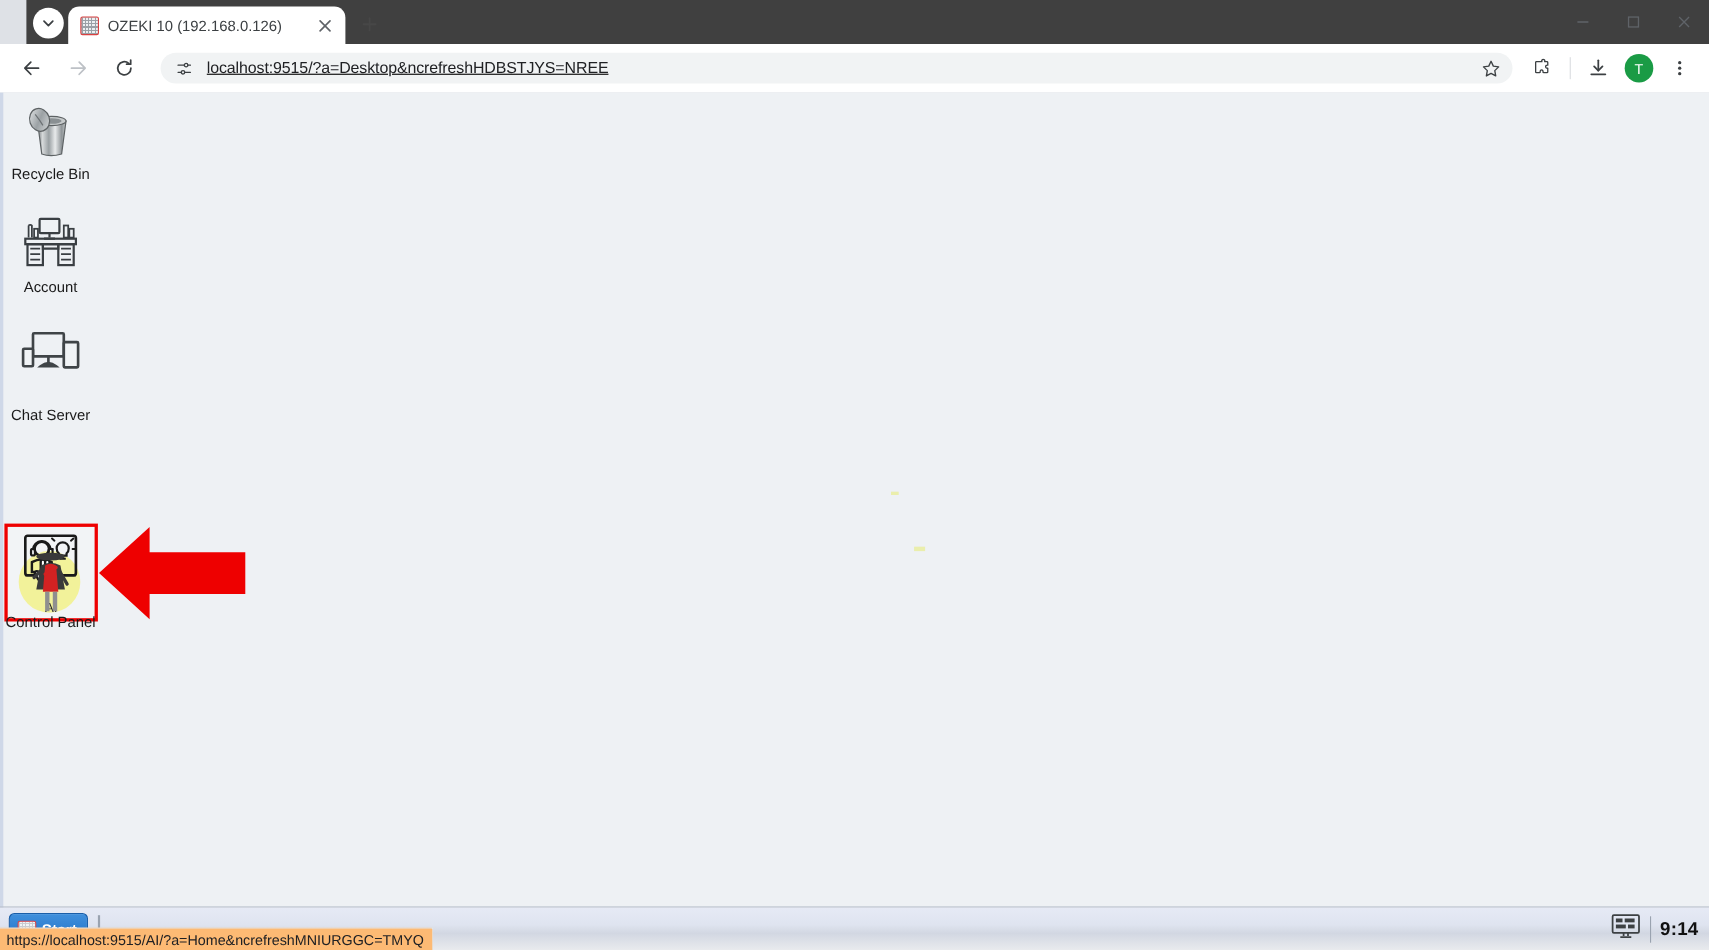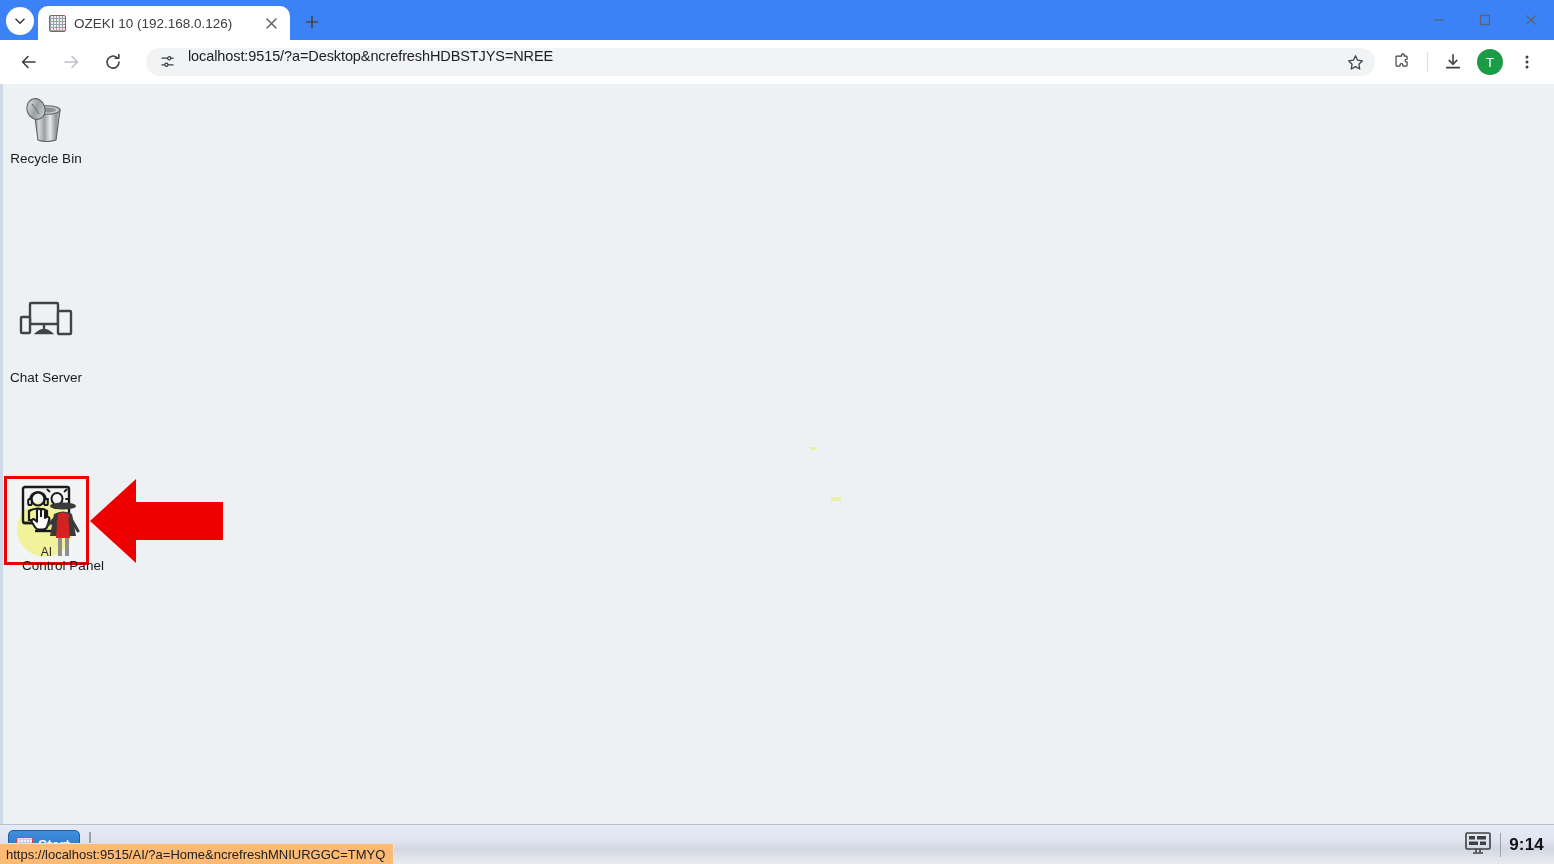--- a/index.html
+++ b/index.html
@@ -7,22 +7,22 @@
     width: 1554px; height: 864px;
     font-family: "Liberation Sans", sans-serif;
     overflow: hidden;
     background: #dee1e6;
   }
 
   
   .browser { width: 1554px; height: 864px; display: flex; flex-direction: column; position: relative; }
 
   .tabstrip {
-    height: 40px; background: #3b82f6; display: flex; align-items: flex-end;
-    position: relative; flex: 0 0 40px;
+    height: 40px; background: #404040; display: flex; align-items: flex-end;
+    position: relative; flex: 0 0 40px; margin-left: 24px;
   }
   .tab-search {
     width: 28px; height: 28px; margin: 0 4px 5px 6px; border-radius: 50%;
     display: flex; align-items: center; justify-content: center;
     background: #ffffff;
   }
   .tab-search svg { display:block; }
 
   .tab {
     height: 34px; width: 252px; background: #ffffff;
@@ -59,22 +59,23 @@
     height: 44px; flex: 0 0 44px; background: #ffffff;
     display: flex; align-items: center; padding: 0 8px; gap: 0;
   }
   .navbtn {
     width: 32px; height: 32px; margin: 0 5px; border-radius: 50%;
     display: flex; align-items: center; justify-content: center; color: #3c4043;
   }
   .navbtn.disabled { color: #bdc1c6; }
   .omnibox {
     flex: 1; height: 28px; background: #f1f3f4; border-radius: 16px;
-    display: flex; align-items: flex-start; padding: 0 6px 0 8px; margin: 0 8px 0 12px;
+    display: flex; align-items: center; padding: 0 6px 0 8px; margin: 0 8px 0 12px;
     min-width: 0;
+    text-decoration: underline;
   }
   .siteinfo {
     width: 26px; height: 26px; flex: 0 0 26px; border-radius: 50%;
     display: flex; align-items: center; justify-content: center; color: #3c4043;
   }
   .urltext {
     font-size: 14.5px; color: #202124; white-space: nowrap; overflow: hidden;
     flex: 1; padding-left: 8px; letter-spacing: -0.1px;
   }
   .omni-star { width: 28px; height: 28px; display:flex; align-items:center; justify-content:center; color:#3c4043; }
@@ -287,20 +288,40 @@
           <path d="M16 18 L20 48 Q28 51 38 48 L42 18 Z" fill="url(#binG)" stroke="#5d6264" stroke-width="1.1"></path>
           <ellipse cx="29" cy="18" rx="13" ry="4.2" fill="#c6cacb" stroke="#5d6264" stroke-width="1.1"></ellipse>
           <ellipse cx="29" cy="18" rx="9" ry="2.6" fill="#8a9093"></ellipse>
           <ellipse cx="18" cy="17" rx="9" ry="10.5" fill="url(#lidG)" stroke="#5d6264" stroke-width="1.1" transform="rotate(-18 18 17)"></ellipse>
           <path d="M14 12 Q18 17 21 22" stroke="#6c7174" stroke-width="1.1" fill="none"></path>
         </svg>
       </div>
       <div class="lbl">Recycle Bin</div>
     </div>
 
+    <div class="desk-icon" style="left:0px; top:110px;">
+      <div class="glyph">
+        <svg width="56" height="54" viewBox="0 0 56 54" stroke="#3a3f43" fill="none" stroke-width="2">
+          <rect x="18" y="4" width="18" height="13" rx="1"></rect>
+          <path d="M27 17 v4"></path>
+            <path d="M22 22 h10"></path>
+          <path d="M8 10 v11 M8 10 a2 2 0 0 1 3 0 v11" stroke-width="1.6"></path>
+          <rect x="13" y="13" width="3.5" height="8" stroke-width="1.6"></rect>
+          <rect x="40" y="10" width="4" height="11" stroke-width="1.6"></rect>
+          <rect x="45" y="13" width="4" height="8" stroke-width="1.6"></rect>
+          <rect x="5" y="22" width="46" height="5"></rect>
+          <rect x="7" y="27" width="14" height="19"></rect>
+          <rect x="35" y="27" width="14" height="19"></rect>
+          <path d="M21 27 h14 v4 h-14 z"></path>
+          <path d="M9.5 31 h9 M9.5 36 h9 M9.5 41 h9" stroke-width="1.5"></path>
+          <path d="M37.5 31 h9 M37.5 36 h9 M37.5 41 h9" stroke-width="1.5"></path>
+        </svg>
+      </div>
+      <div class="lbl">Account</div>
+    </div>
 
     <div class="desk-icon" style="left:0px; top:211px;gap:16px;">
       <div class="glyph">
         <svg width="56" height="50" viewBox="0 0 56 50" stroke="#3f4447" fill="none" stroke-width="2.4">
           <rect x="12" y="5" width="28" height="21" rx="1"></rect>
           <path d="M26 26 v5"></path>
           <path d="M19 35 q7 -6 14 0 z" fill="#3f4447"></path>
           <rect x="3" y="19" width="9" height="16" rx="1" fill="#f0f3f5"></rect>
           <rect x="40" y="13" width="13" height="23" rx="1" fill="#f0f3f5"></rect>
         </svg>
@@ -331,21 +352,21 @@
         <div class="ai-label">AI</div>
       </div>
     </div>
 
     <div class="red-arrow">
       <svg width="135" height="88" viewBox="0 0 135 88">
         <path d="M0 44 L46 2 L46 25 L133 25 L133 63 L46 63 L46 86 Z" fill="#ee0000"></path>
       </svg>
     </div>
 
-    <div class="desk-icon" style="left:0px; top:415px;margin-left:17px;">
+    <div class="desk-icon" style="left:0px; top:415px;">
       <div class="glyph">
         <svg width="54" height="58" viewBox="0 0 54 58">
           <ellipse cx="27" cy="8" rx="13" ry="3.6" fill="#3a3a3a"></ellipse>
           <path d="M20 8 q7 -6 14 0 z" fill="#3a3a3a"></path>
           <path d="M18 16 q9 -5 18 0 l4 22 h-26 z" fill="#3a3a3a"></path>
           <path d="M22 16 q5 -3 10 0 l2 24 h-14 z" fill="#d32222"></path>
           <path d="M22 40 h4 v18 h-4 z" fill="#8f8f8f"></path>
           <path d="M29 40 h4 v18 h-4 z" fill="#8f8f8f"></path>
           <path d="M34 19 l8 14" stroke="#3a3a3a" stroke-width="3" fill="none" stroke-linecap="round"></path>
           <path d="M20 19 l-8 8" stroke="#3a3a3a" stroke-width="3" fill="none" stroke-linecap="round"></path>

